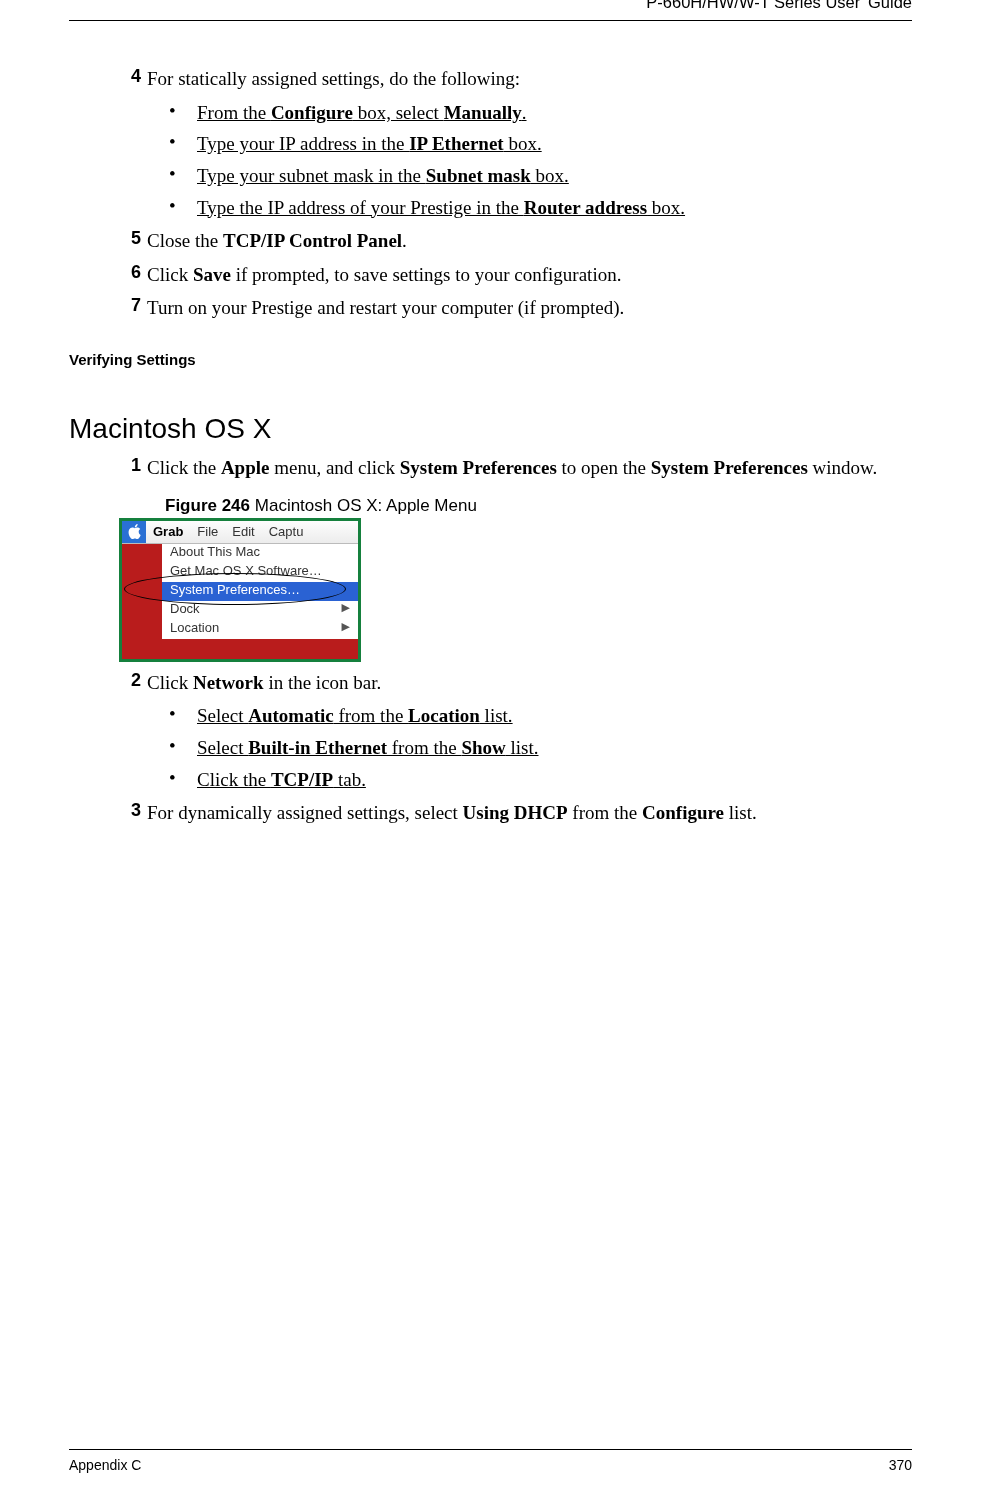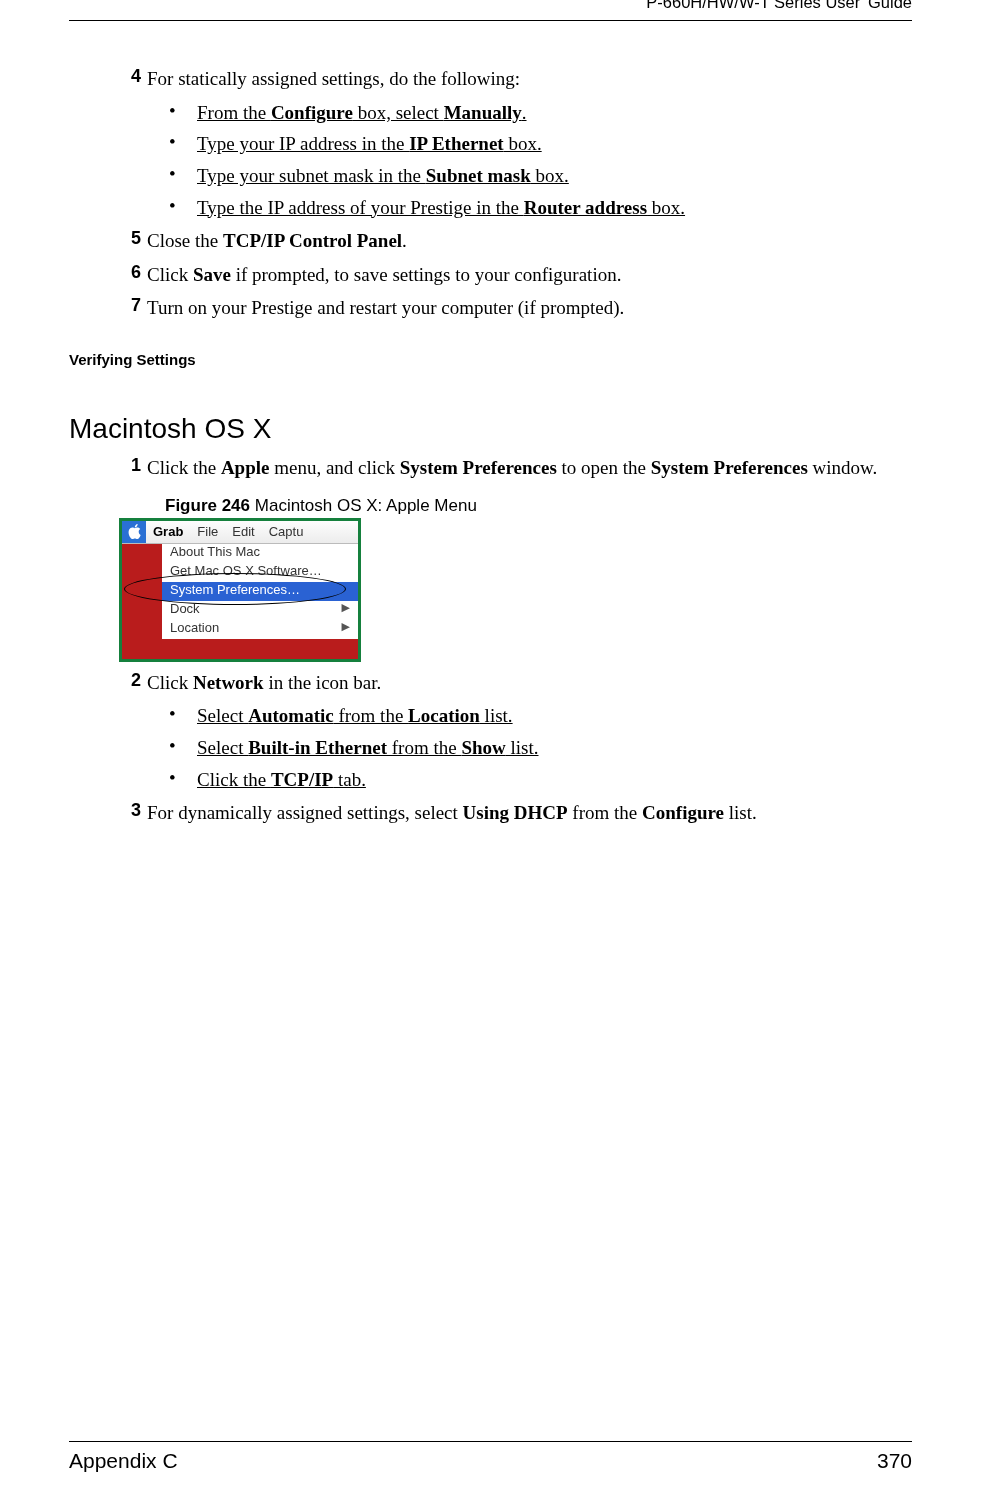--- a/index.html
+++ b/index.html
@@ -154,21 +154,21 @@
     bottom: 30px;
   }
   .footer-line {
     border-top: 1.5px solid #000;
     height: 1px;
   }
   .footer-row {
     display: flex;
     justify-content: space-between;
     font-family: Arial, Helvetica, sans-serif;
-    font-size: 21px;
+    font-size: 14px;
     margin-top: 6px;
   }
 </style>
 </head>
 <body>
 
 <div class="page">
 
   <div class="header-text">P-660H/HW/W-T Series User' Guide</div>
   <div class="header-line"></div>

